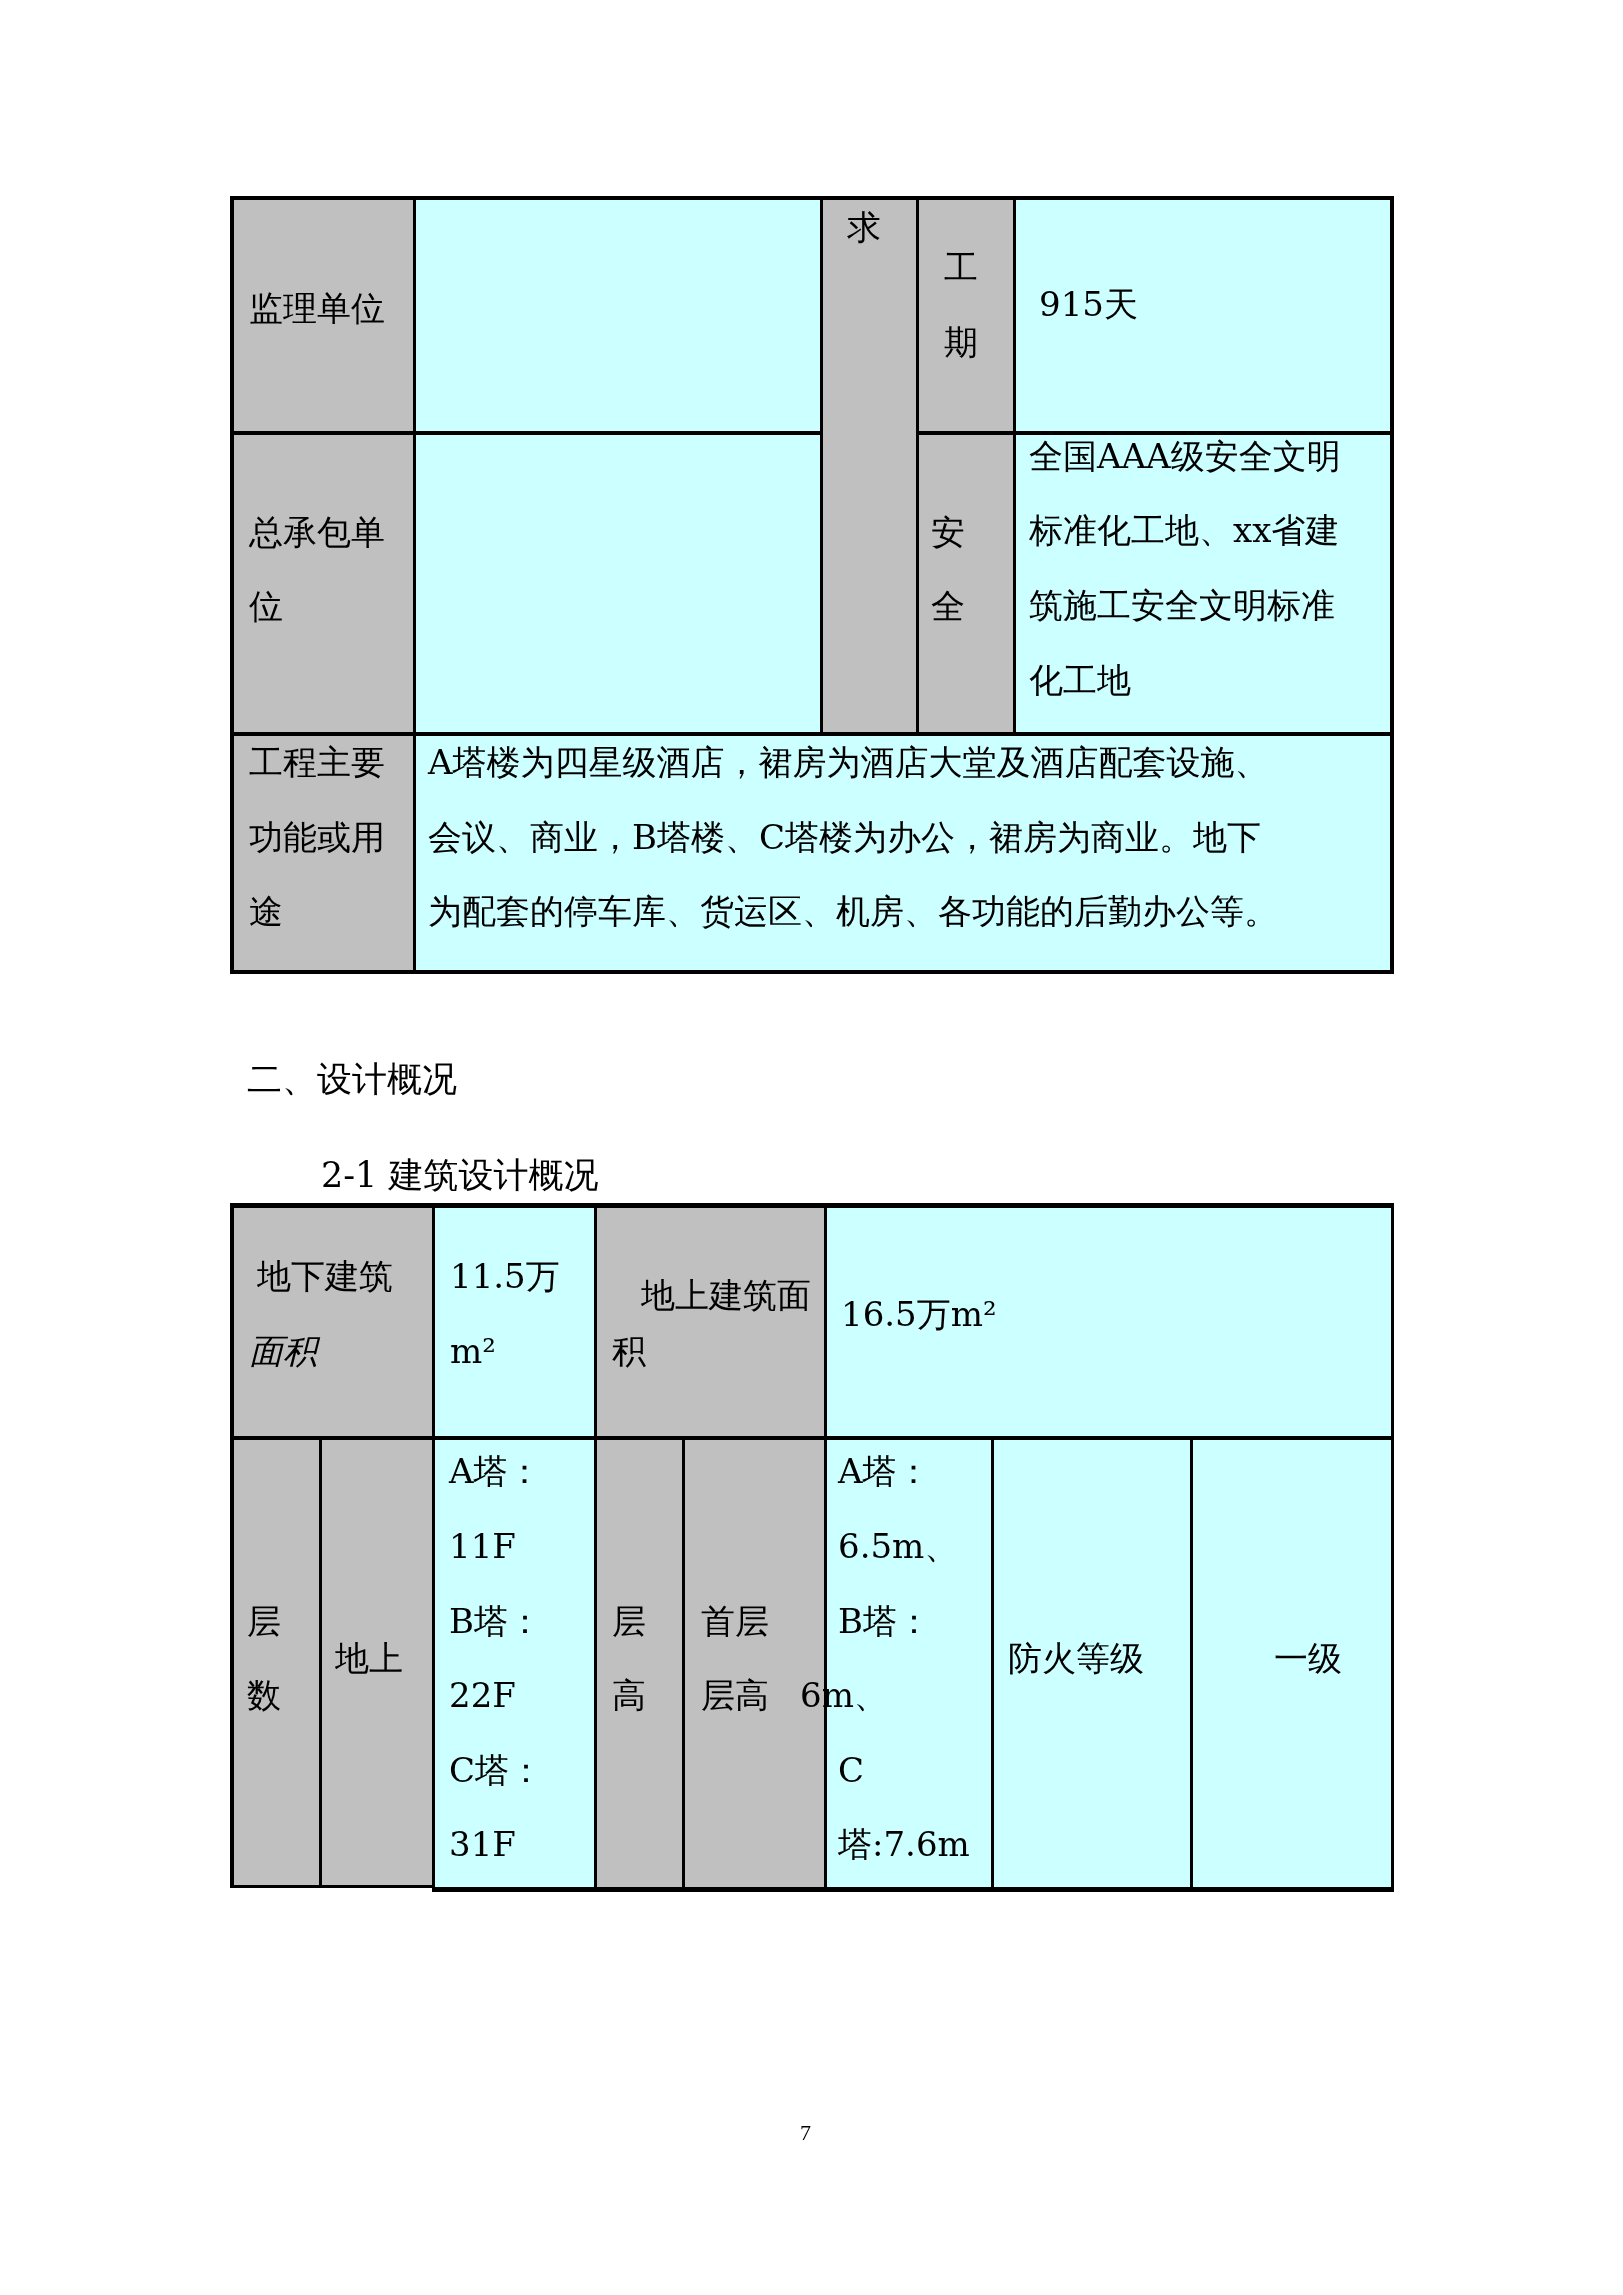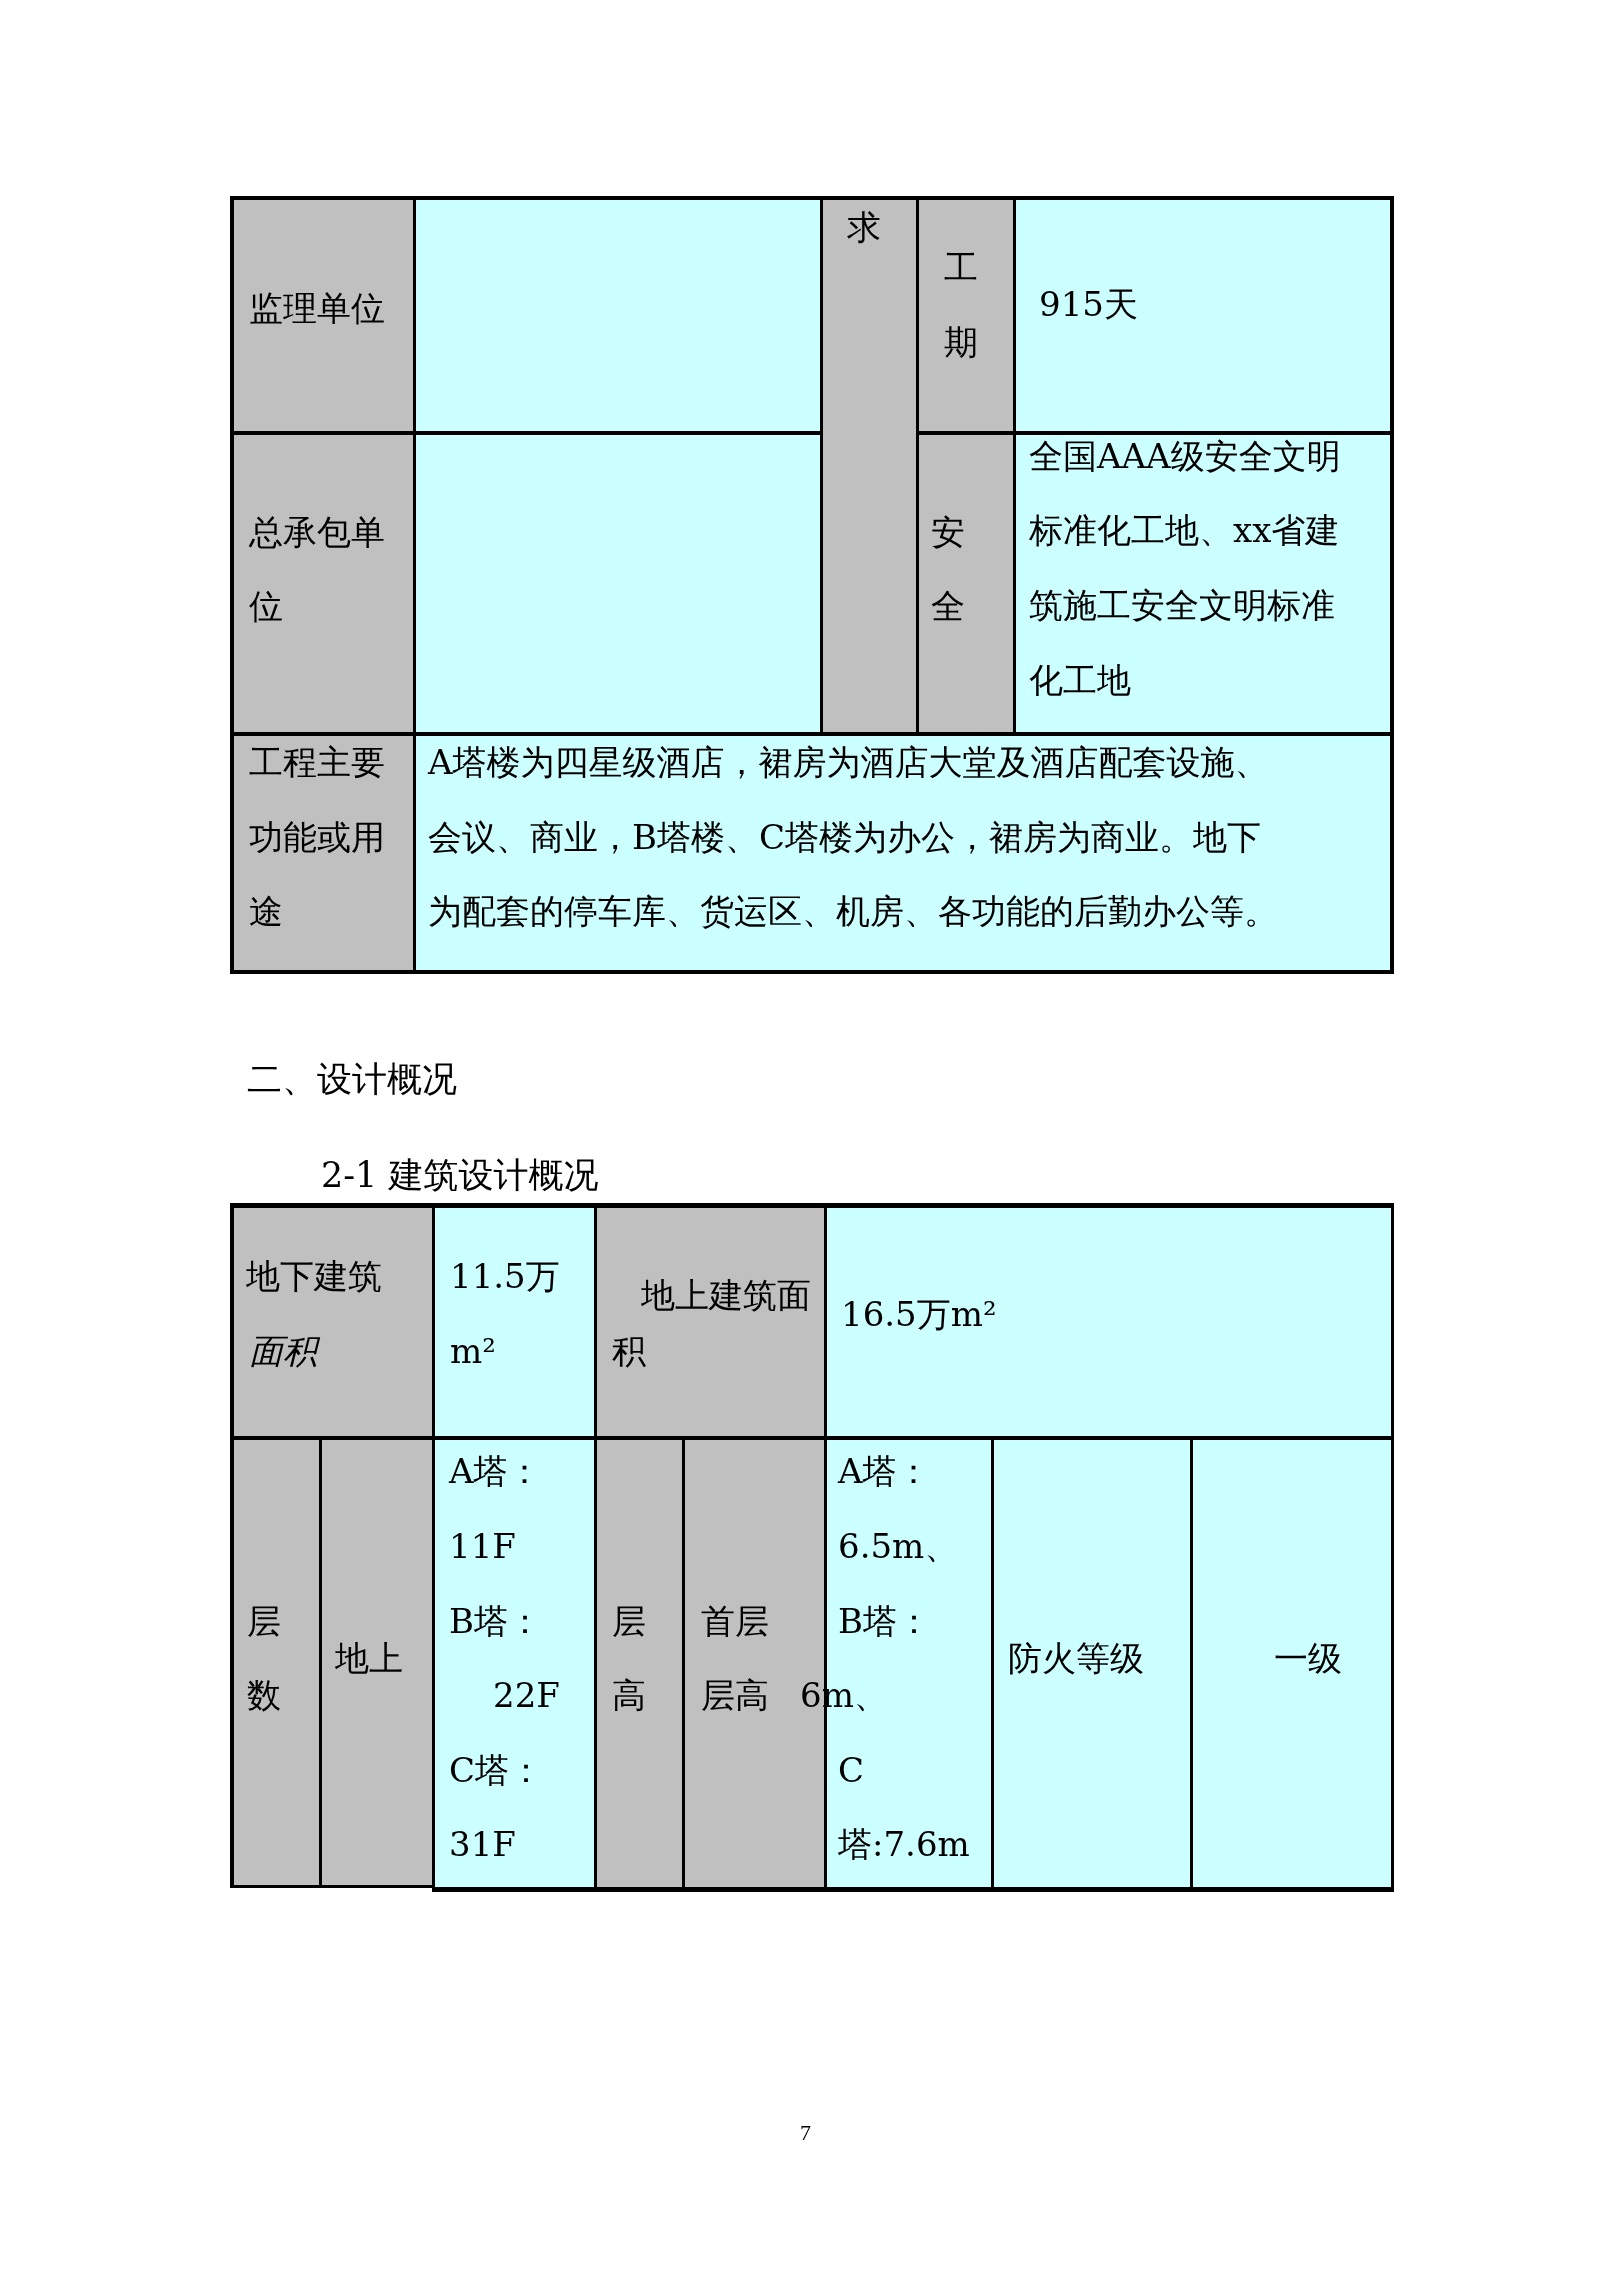--- a/index.html
+++ b/index.html
@@ -65,21 +65,21 @@
   <div class="hline" style="left:230px;top:732px;width:1163px;height:3.9px;"></div>
   <div class="outer" style="left:230px;top:196px;width:1164px;height:778px;"></div>
 </div>
 
 <div class="heading" style="left:247px;top:1060px;">二、设计概况</div>
 <div class="heading" style="left:321px;top:1145px;margin-top:11px;">2-1 建筑设计概况</div>
 
 <div>
 
   <div class="cell gray" style="left:230px;top:1204px;width:204px;height:234px;"></div>
-  <div class="txt" style="left:246px;top:1239px;font-family:Liberation Serif, serif;">地下建筑</div>
+  <div class="txt" style="left:257px;top:1239px;font-family:Liberation Serif, serif;">地下建筑</div>
   <div class="txt" style="left:249px;top:1314px;font-style:italic;">面积</div>
 
   <div class="cell cyan" style="left:433px;top:1204px;width:162px;height:234px;"></div>
   <div class="txt" style="left:450px;top:1239px;">11.5万</div>
   <div class="txt" style="left:450px;top:1314px;">m²</div>
 
   <div class="cell gray" style="left:595px;top:1204px;width:231px;height:234px;"></div>
   <div class="txt" style="left:612px;top:1258px;margin-left:29px;">地上建筑面</div>
   <div class="txt" style="left:612px;top:1314px;">积</div>
 
@@ -90,21 +90,21 @@
   <div class="txt" style="left:247px;top:1584px;">层</div>
   <div class="txt" style="left:247px;top:1658px;">数</div>
 
   <div class="cell gray" style="left:321px;top:1438px;width:113px;height:449px;"></div>
   <div class="txt" style="left:335px;top:1621px;">地上</div>
 
   <div class="cell cyan" style="left:433px;top:1438px;width:162px;height:453px;"></div>
   <div class="txt" style="left:449px;top:1434px;">A塔：</div>
   <div class="txt" style="left:449px;top:1509px;">11F</div>
   <div class="txt" style="left:449px;top:1584px;">B塔：</div>
-  <div class="txt" style="left:449px;top:1658px;margin-left:44px;">22F</div>
+  <div class="txt" style="left:449px;top:1658px;">22F</div>
   <div class="txt" style="left:449px;top:1733px;">C塔：</div>
   <div class="txt" style="left:449px;top:1807px;">31F</div>
 
   <div class="cell gray" style="left:595px;top:1438px;width:89px;height:453px;"></div>
   <div class="txt" style="left:612px;top:1584px;">层</div>
   <div class="txt" style="left:612px;top:1658px;">高</div>
 
   <div class="cell gray" style="left:684px;top:1438px;width:142px;height:453px;"></div>
   <div class="txt" style="left:701px;top:1584px;">首层</div>
   <div class="txt" style="left:701px;top:1658px;">层高</div>

